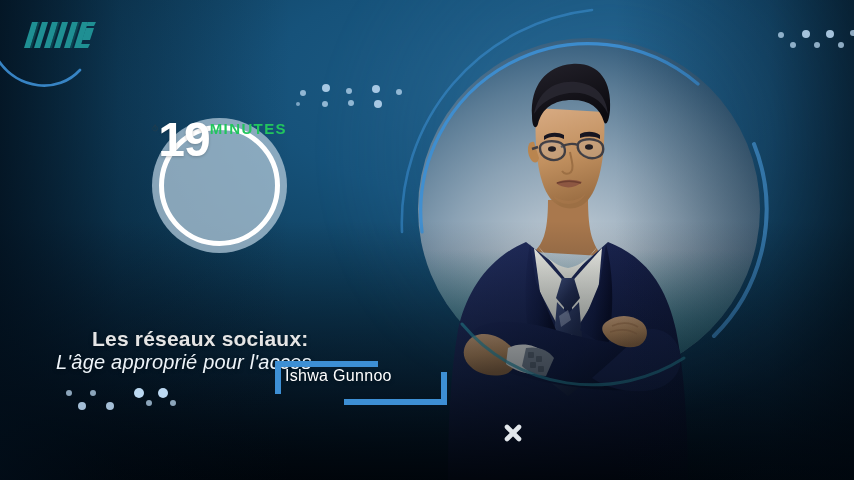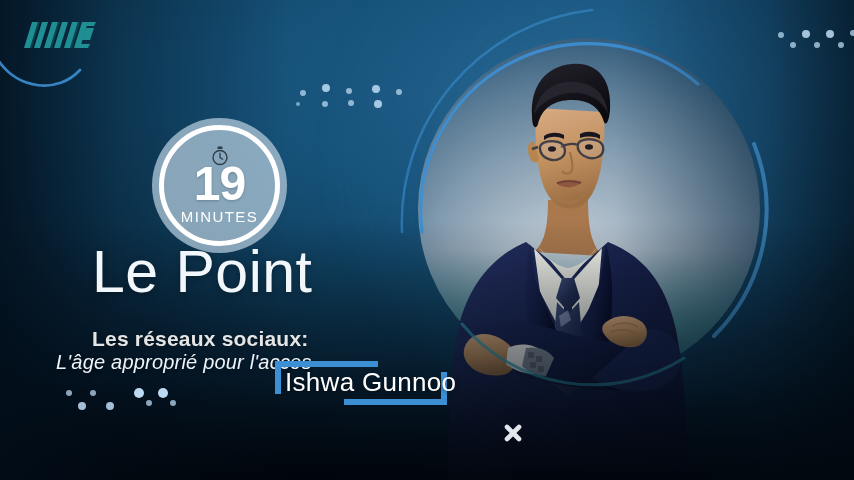--- a/index.html
+++ b/index.html
@@ -124,36 +124,36 @@
     border-radius: 50%;
     background: rgba(168,192,210,0.80);
   }
   .badge-ring {
     position: absolute; inset: 7px;
     border-radius: 50%;
     border: 5px solid #ffffff;
   }
   .badge-inner {
     position: absolute; inset: 0;
-    display: flex; flex-direction: column;
-    align-items: center; justify-content: center;
+    display: flex; flex-direction: row;
+    align-items: flex-start; justify-content: center;
   }
   .badge-clock { margin-bottom: -4px; }
   .badge-num {
     color: #ffffff;
     font-size: 48px;
     font-weight: 700;
     line-height: 0.92;
     letter-spacing: -1px;
     text-shadow: 0 1px 3px rgba(0,0,0,0.22);
   }
   .badge-label {
-    color: #ffffff;
+    color: #22c55e;
     font-size: 15px;
-    font-weight: 400;
+    font-weight: 700;
     letter-spacing: 1.4px;
     margin-top: 2px;
   }
 
   
   .title {
     position: absolute;
     left: 92px; top: 243px;
     color: #f2f7fb;
     font-size: 59px;
@@ -178,21 +178,21 @@
     font-size: 20px;
     font-style: italic;
     font-weight: 400;
     letter-spacing: 0.2px;
     text-shadow: 0 1px 4px rgba(0,0,0,0.35);
   }
   .speaker {
     position: absolute;
     left: 285px; top: 367px;
     color: #ffffff;
-    font-size: 26px;
+    font-size: 16px;
     font-weight: 400;
     letter-spacing: 0.3px;
     text-shadow: 0 1px 4px rgba(0,0,0,0.40);
   }
   .name-frame {
     position: absolute;
     left: 266px; top: 348px;
     width: 190px; height: 70px;
     pointer-events: none;
   }
@@ -408,21 +408,20 @@
       <svg class="badge-clock" width="18" height="20" viewBox="0 0 18 20" aria-hidden="true">
         <rect x="6.5" y="0.5" width="5" height="2.4" rx="0.6" fill="#2b3d49"></rect>
         <circle cx="9" cy="11.5" r="7" fill="none" stroke="#2b3d49" stroke-width="1.4"></circle>
         <path d="M9 7.2 L9 11.6 L11.6 13.2" fill="none" stroke="#2b3d49" stroke-width="1.3" stroke-linecap="round"></path>
       </svg>
       <div class="badge-num">19</div>
       <div class="badge-label">MINUTES</div>
     </div>
   </div>
 
-  <div class="title">Le Point</div>
   <div class="subtitle1">Les réseaux sociaux:</div>
   <div class="subtitle2">L'âge approprié pour l'acces</div>
 
   <svg class="name-frame" viewBox="0 0 190 70" aria-hidden="true">
     <path d="M12 46 L12 16 L112 16" fill="none" stroke="#3d8fd4" stroke-width="6" stroke-linecap="butt"></path>
     <path d="M178 24 L178 54 L78 54" fill="none" stroke="#3d8fd4" stroke-width="6" stroke-linecap="butt"></path>
   </svg>
   <div class="speaker">Ishwa Gunnoo</div>
 
   <svg class="cursor-x" viewBox="0 0 24 24" aria-hidden="true">

